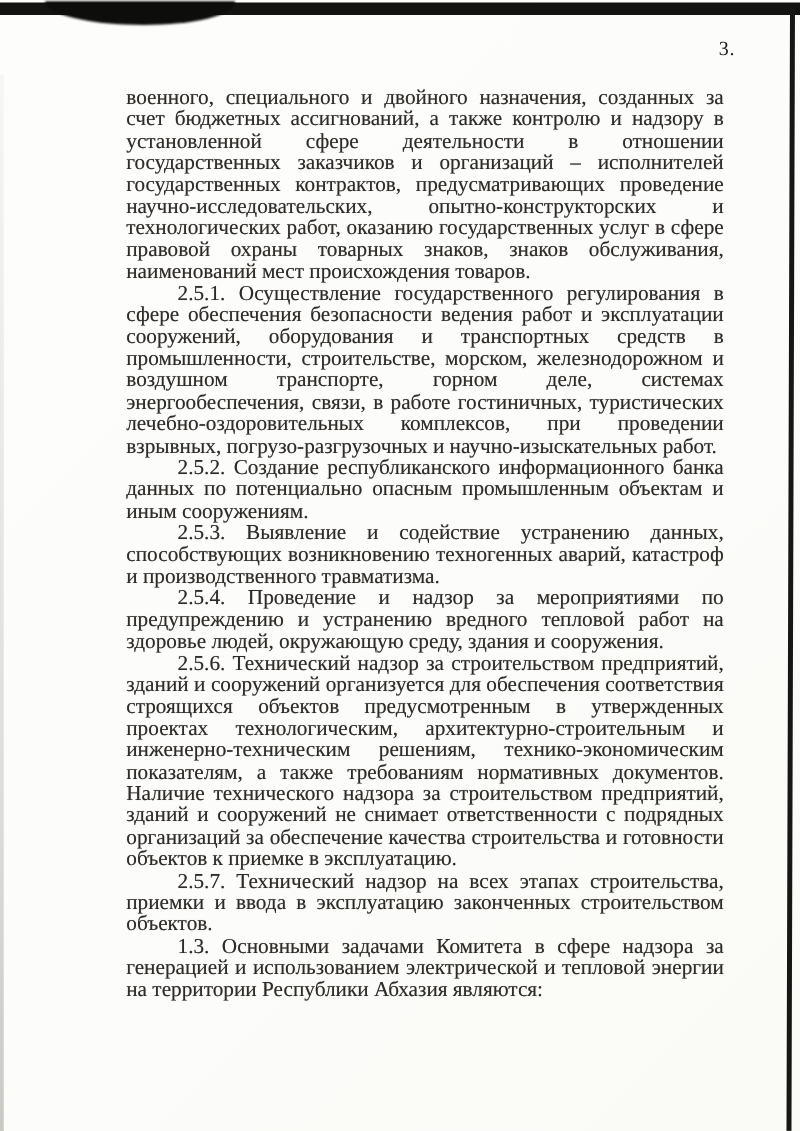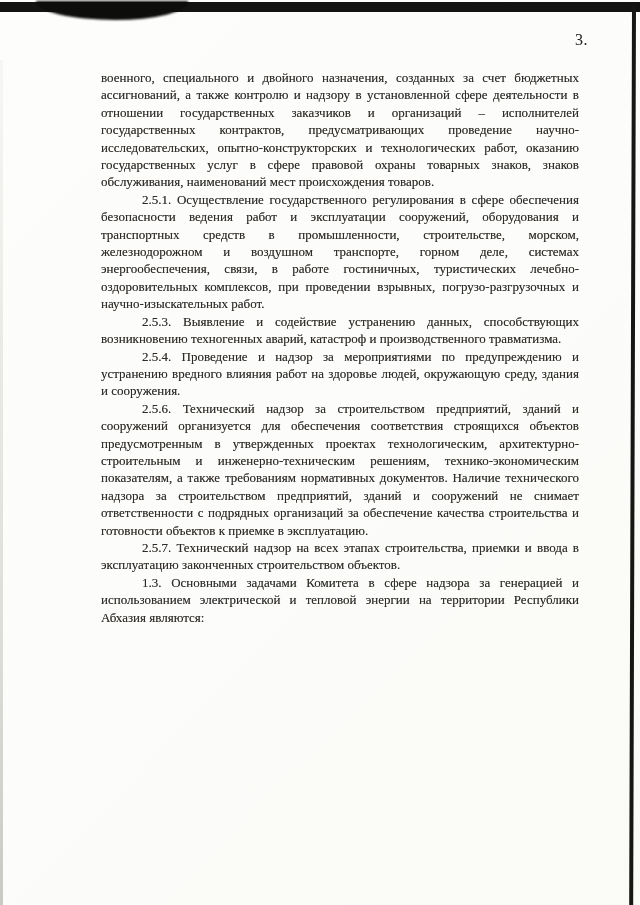--- a/index.html
+++ b/index.html
@@ -55,21 +55,21 @@
     font-size: 16px;
     color: #222220;
     letter-spacing: 0.5px;
   }
 
   .body-text {
     position: absolute;
     top: 69px;
     left: 101px;
     width: 478px;
-    font-size: 13px;
+    font-size: 17px;
     line-height: 17.4px;
     color: #2e2b28;
     text-align: justify;
     text-shadow: 0 0 0.6px rgba(62,58,54,0.55);
   }
   .para { margin: 0; text-indent: 41px; }
   .para.no-indent { text-indent: 0; }
 </style>
 </head>
 <body>
@@ -79,20 +79,21 @@
   <div class="scan-top-band"></div>
   <div class="scan-top-blob"></div>
   <div class="scan-right-line"></div>
   <div class="scan-left-shadow"></div>
 
   <div class="page-number">3.</div>
 
   <div class="body-text">
     <p class="para no-indent">военного, специального и двойного назначения, созданных за счет бюджетных ассигнований, а также контролю и надзору в установленной сфере деятельности в отношении государственных заказчиков и организаций – исполнителей государственных контрактов, предусматривающих проведение научно-исследовательских, опытно-конструкторских и технологических работ, оказанию государственных услуг в сфере правовой охраны товарных знаков, знаков обслуживания, наименований мест происхождения товаров.</p>
     <p class="para">2.5.1. Осуществление государственного регулирования в сфере обеспечения безопасности ведения работ и эксплуатации сооружений, оборудования и транспортных средств в промышленности, строительстве, морском, железнодорожном и воздушном транспорте, горном деле, системах энергообеспечения, связи, в работе гостиничных, туристических лечебно-оздоровительных комплексов, при проведении взрывных, погрузо-разгрузочных и научно-изыскательных работ.</p>
+    <p class="para">2.5.2. Создание республиканского информационного банка данных по потенциально опасным промышленным объектам и иным сооружениям.</p>
     <p class="para">2.5.3. Выявление и содействие устранению данных, способствующих возникновению техногенных аварий, катастроф и производственного травматизма.</p>
-    <p class="para">2.5.4. Проведение и надзор за мероприятиями по предупреждению и устранению вредного влияния работ на здоровье людей, окружающую среду, здания и сооружения.</p>
+    <p class="para">2.5.4. Проведение и надзор за мероприятиями по предупреждению и устранению вредного тепловой работ на здоровье людей, окружающую среду, здания и сооружения.</p>
     <p class="para">2.5.6. Технический надзор за строительством предприятий, зданий и сооружений организуется для обеспечения соответствия строящихся объектов предусмотренным в утвержденных проектах технологическим, архитектурно-строительным и инженерно-техническим решениям, технико-экономическим показателям, а также требованиям нормативных документов. Наличие технического надзора за строительством предприятий, зданий и сооружений не снимает ответственности с подрядных организаций за обеспечение качества строительства и готовности объектов к приемке в эксплуатацию.</p>
     <p class="para">2.5.7. Технический надзор на всех этапах строительства, приемки и ввода в эксплуатацию законченных строительством объектов.</p>
     <p class="para">1.3. Основными задачами Комитета в сфере надзора за генерацией и использованием электрической и тепловой энергии на территории Республики Абхазия являются:</p>
   </div>
 
 </div>
 
 </body></html>

